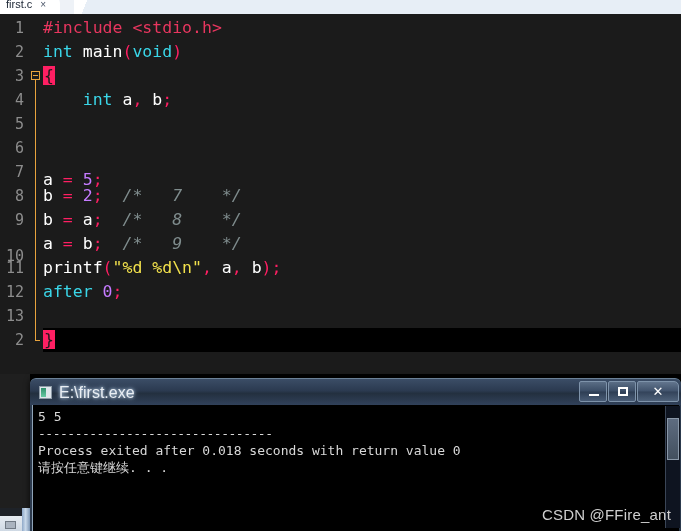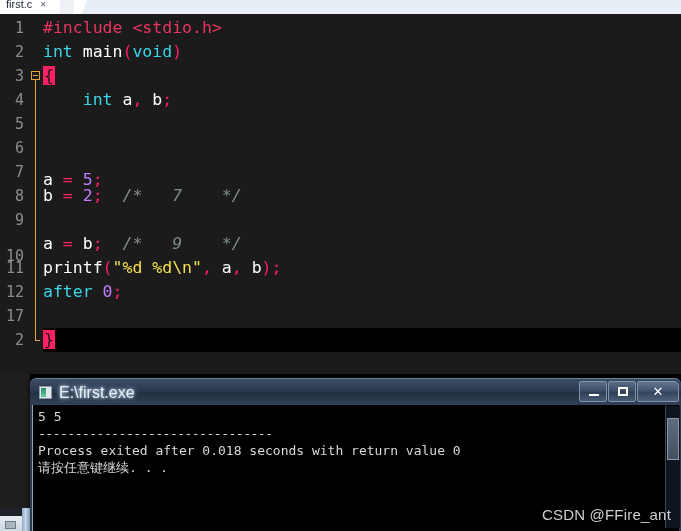--- a/index.html
+++ b/index.html
@@ -334,37 +334,38 @@
         <div class="ln" style="top: 50px;">3</div>
         <div class="ln" style="top: 74px;">4</div>
         <div class="ln" style="top: 98px;">5</div>
         <div class="ln" style="top: 122px;">6</div>
         <div class="ln" style="top: 146px;">7</div>
         <div class="ln" style="top: 170px;">8</div>
         <div class="ln" style="top: 194px;">9</div>
         <div class="ln" style="top: 230px; padding-left: 28px;">10</div>
         <div class="ln" style="top: 242px;">11</div>
         <div class="ln" style="top: 266px;">12</div>
-        <div class="ln" style="top: 290px;">17</div>
+        <div class="ln" style="top: 290px;">13</div>
         <div class="ln" style="top: 314px;">2</div>
       </div>
     <div class="foldcol">
         <div class="foldbox" style="top: 57px;"></div>
         <div class="foldline" style="top: 66px; height: 260px;"></div>
         <div class="foldfoot" style="top: 326px;"></div>
       </div>
     <div class="codearea">
         <div class="codeline" style="top: 26px;"><span class="tok-kw">int</span><span class="tok-fn"> main</span><span class="tok-punct">(</span><span class="tok-kw">void</span><span class="tok-punct">)</span></div>
         <div class="codeline" style="top: 2px;"><span class="tok-pre">#include &lt;stdio.h&gt;</span></div>
         <div class="codeline" style="top: 50px;"><span class="tok-brace">{</span></div>
         <div class="codeline" style="top: 74px;"><span>    </span><span class="tok-kw">int</span><span class="tok-var"> a</span><span class="tok-punct">,</span><span class="tok-var"> b</span><span class="tok-punct">;</span></div>
         <div class="codeline" style="top: 98px;"></div>
         <div class="codeline" style="top: 122px;"></div>
         <div class="codeline" style="top: 146px; margin-top: 8px;"><span class="tok-var">a</span><span class="tok-punct"> = </span><span class="tok-num">5</span><span class="tok-punct">;</span></div>
         <div class="codeline" style="top: 170px;"><span class="tok-var">b</span><span class="tok-punct"> = </span><span class="tok-num">2</span><span class="tok-punct">;</span><span class="tok-cmt">  /*   7    */</span></div>
+        <div class="codeline" style="top: 194px;"><span class="tok-var">b</span><span class="tok-punct"> = </span><span class="tok-var">a</span><span class="tok-punct">;</span><span class="tok-cmt">  /*   8    */</span></div>
         <div class="codeline" style="top: 218px;"><span class="tok-var">a</span><span class="tok-punct"> = </span><span class="tok-var">b</span><span class="tok-punct">;</span><span class="tok-cmt">  /*   9    */</span></div>
         <div class="codeline" style="top: 242px;"><span class="tok-fn">printf</span><span class="tok-punct">(</span><span class="tok-str">"%d %d\n"</span><span class="tok-punct">,</span><span class="tok-var"> a</span><span class="tok-punct">,</span><span class="tok-var"> b</span><span class="tok-punct">);</span></div>
         <div class="codeline" style="top: 266px;"><span class="tok-kw">after</span><span class="tok-num"> 0</span><span class="tok-punct">;</span></div>
         <div class="codeline" style="top: 290px;"></div>
         <div class="codeline curline" style="top: 314px;"><span class="tok-brace">}</span></div>
       </div>
   </div>
 
   <div class="leftstrip"></div>
 

